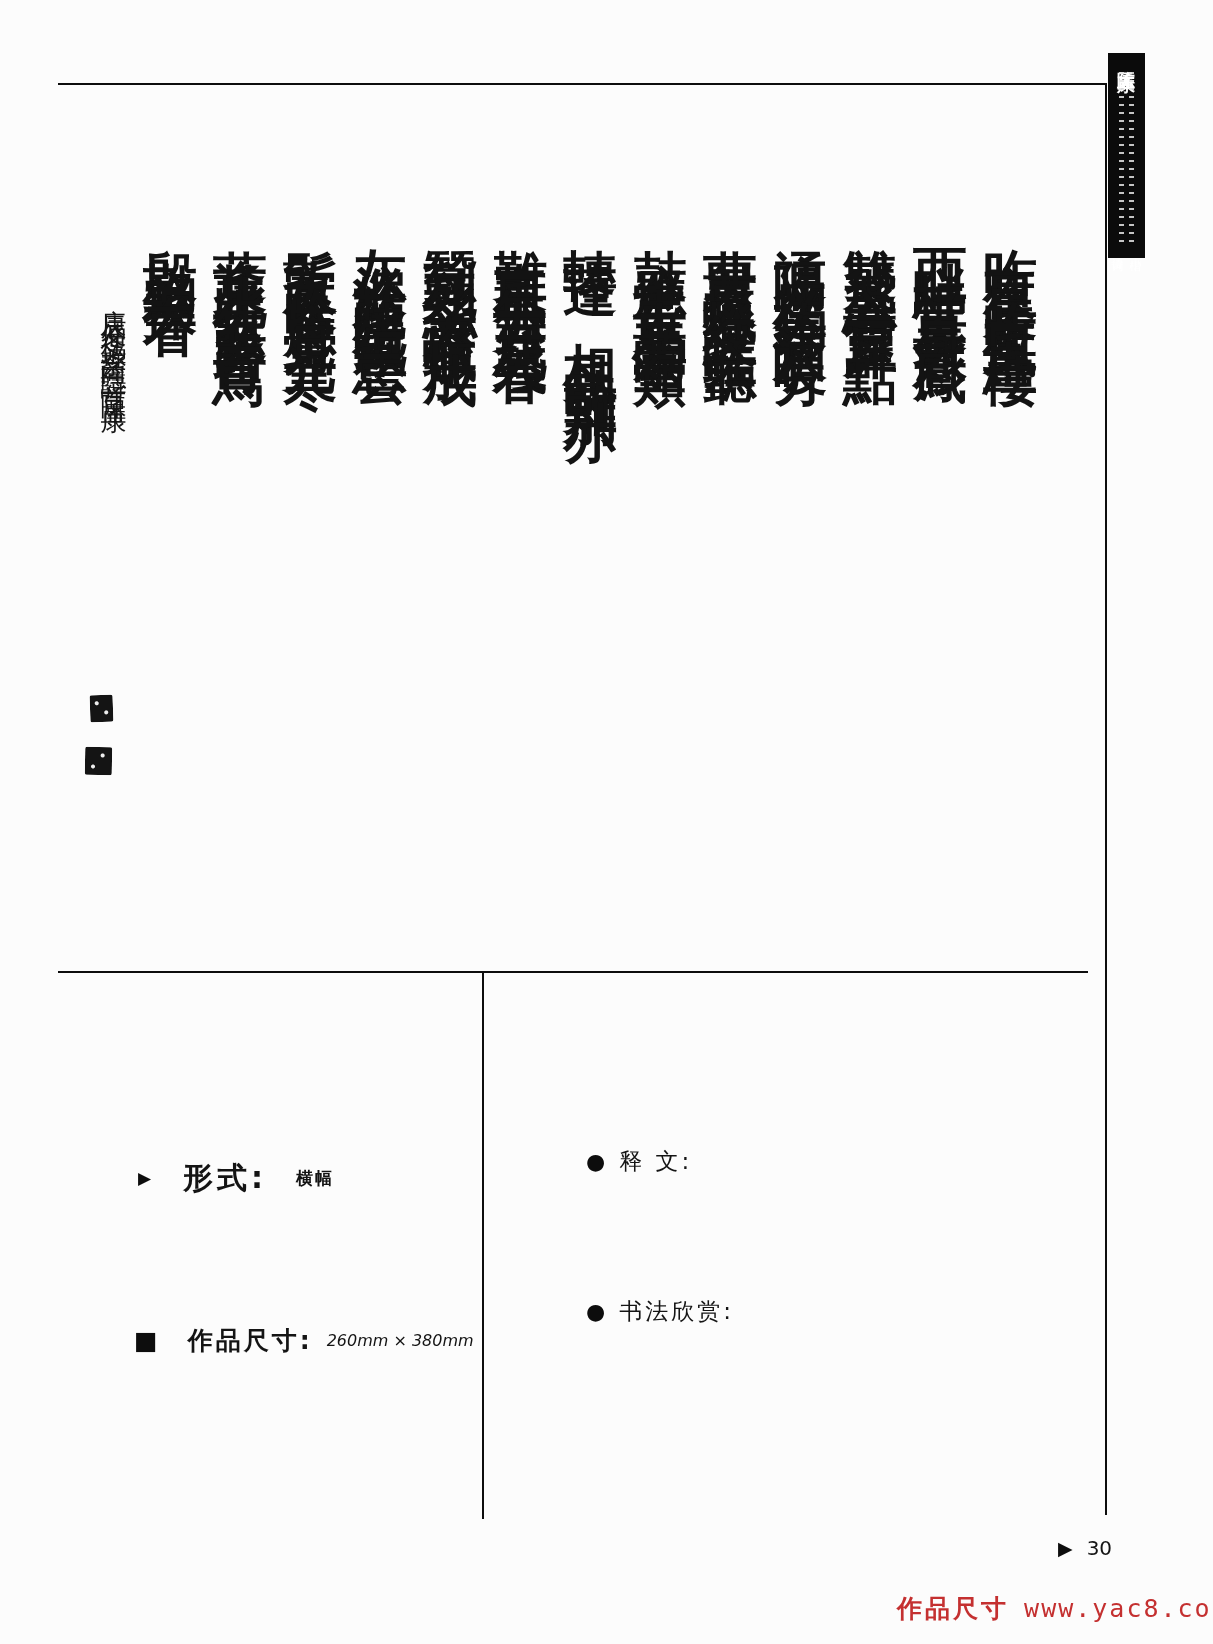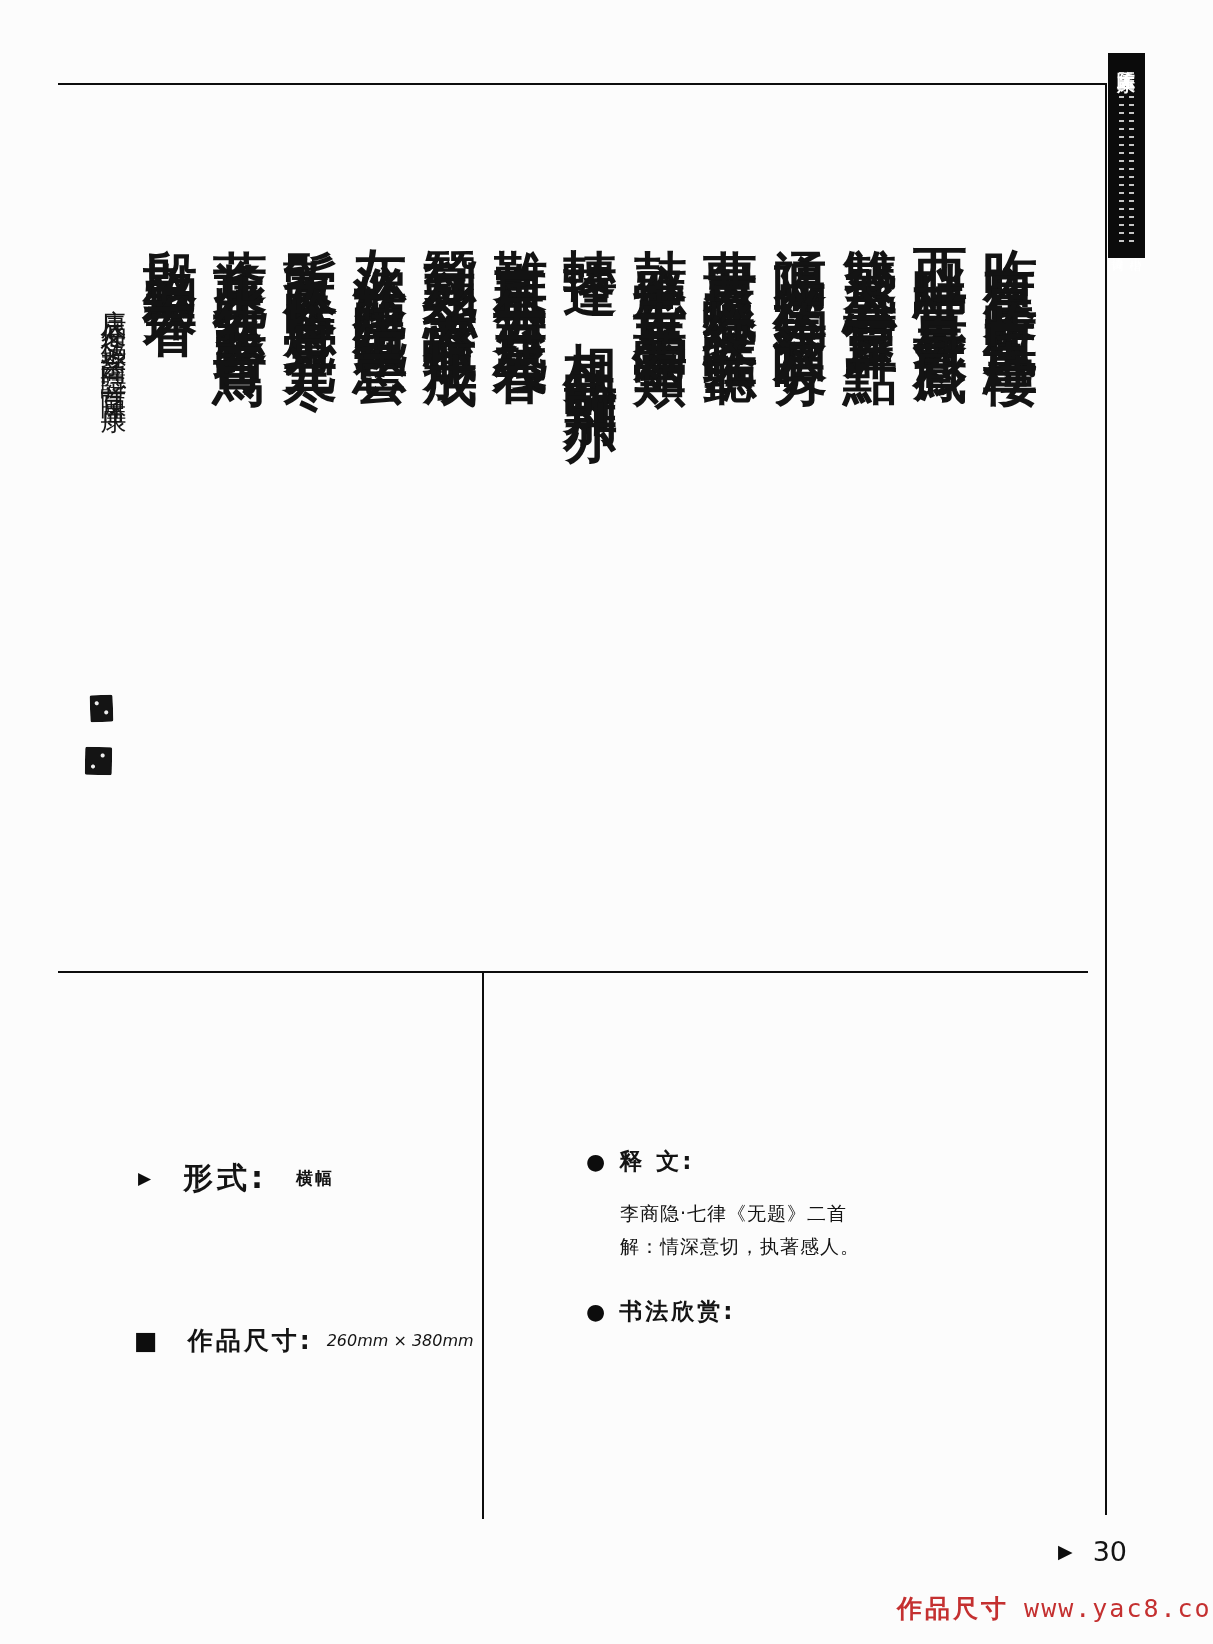--- a/index.html
+++ b/index.html
@@ -45,29 +45,29 @@
   .fmt-value{font-size:17px;font-weight:bold;margin-left:29px;letter-spacing:2px;}
   .size-label{font-size:25px;font-weight:bold;margin-left:30px;letter-spacing:3px;}
   .size-value{font-size:16px;margin-left:14px;font-style:italic;}
 
   
   .sec{position:absolute;left:586px;}
   .sec-transcription{top:1146px;}
   .sec-features{top:1296px;}
   .sec-head{display:flex;align-items:center;}
   .marker-dot{font-size:22px;line-height:1;color:#0d0d0d;}
-  .sec-title{font-size:23px;font-weight:bold;margin-left:14px;letter-spacing:3px;}
+  .sec-title{font-size:23px;font-weight:normal;margin-left:14px;letter-spacing:3px;}
   .sec-body{margin-left:34px;margin-top:20px;font-size:19px;line-height:33px;letter-spacing:1px;}
   .sec-body-features{margin-left:34px;margin-top:10px;width:392px;font-size:21px;line-height:39px;
                      letter-spacing:1px;text-align:justify;}
 
   
   .page-num{position:absolute;left:1058px;top:1536px;display:flex;align-items:center;}
   .page-num-tri{font-size:19px;line-height:1;color:#0d0d0d;}
-  .page-num-val{font-size:27px;margin-left:20px;text-align:right;}
+  .page-num-val{font-size:20px;margin-left:14px;text-align:right;}
   .watermark{position:absolute;left:897px;top:1592px;white-space:nowrap;}
   .wm-cn{font-family:"DejaVu Serif",serif;font-size:25px;font-weight:bold;letter-spacing:3px;}
   .wm-url{font-family:"DejaVu Sans Mono",monospace;font-size:25px;margin-left:10px;letter-spacing:2px;}
 </style>
 </head>
 <body>
 
 <div class="page">
 
   <div class="top-rule"></div>
@@ -116,24 +116,20 @@
     <span class="marker-sq">■</span>
     <span class="size-label">作品尺寸:</span>
     <span class="size-value">260mm × 380mm</span>
   </div>
 
   <div class="sec sec-transcription">
     <div class="sec-head">
       <span class="marker-dot">●</span>
       <span class="sec-title">释 文:</span>
     </div>
-    <div class="sec-body">
-      <div>李商隐·七律《无题》二首</div>
-      <div>解：情深意切，执著感人。</div>
-    </div>
   </div>
 
   <div class="sec sec-features">
     <div class="sec-head">
       <span class="marker-dot">●</span>
       <span class="sec-title">书法欣赏:</span>
     </div>
   </div>
 
   <div class="page-num">

